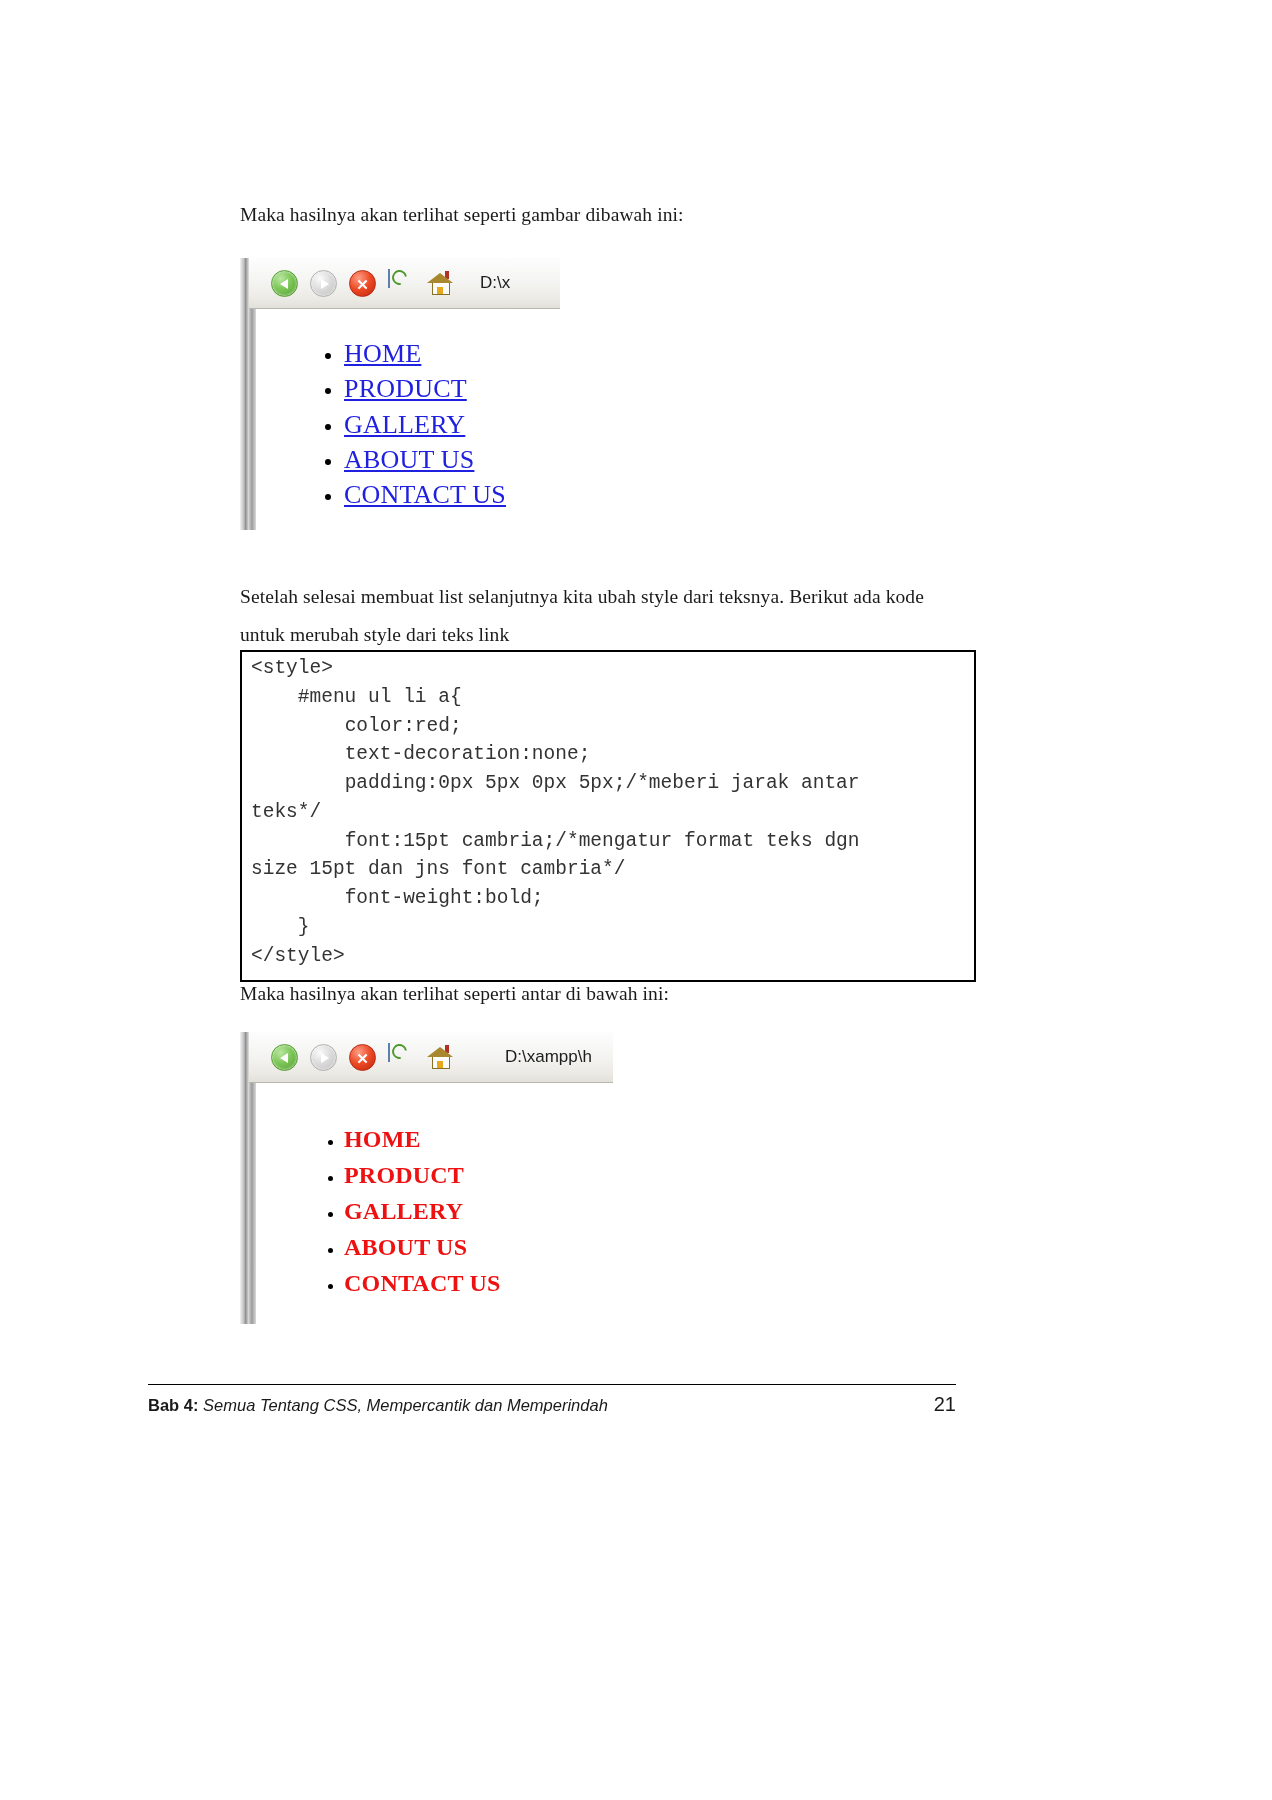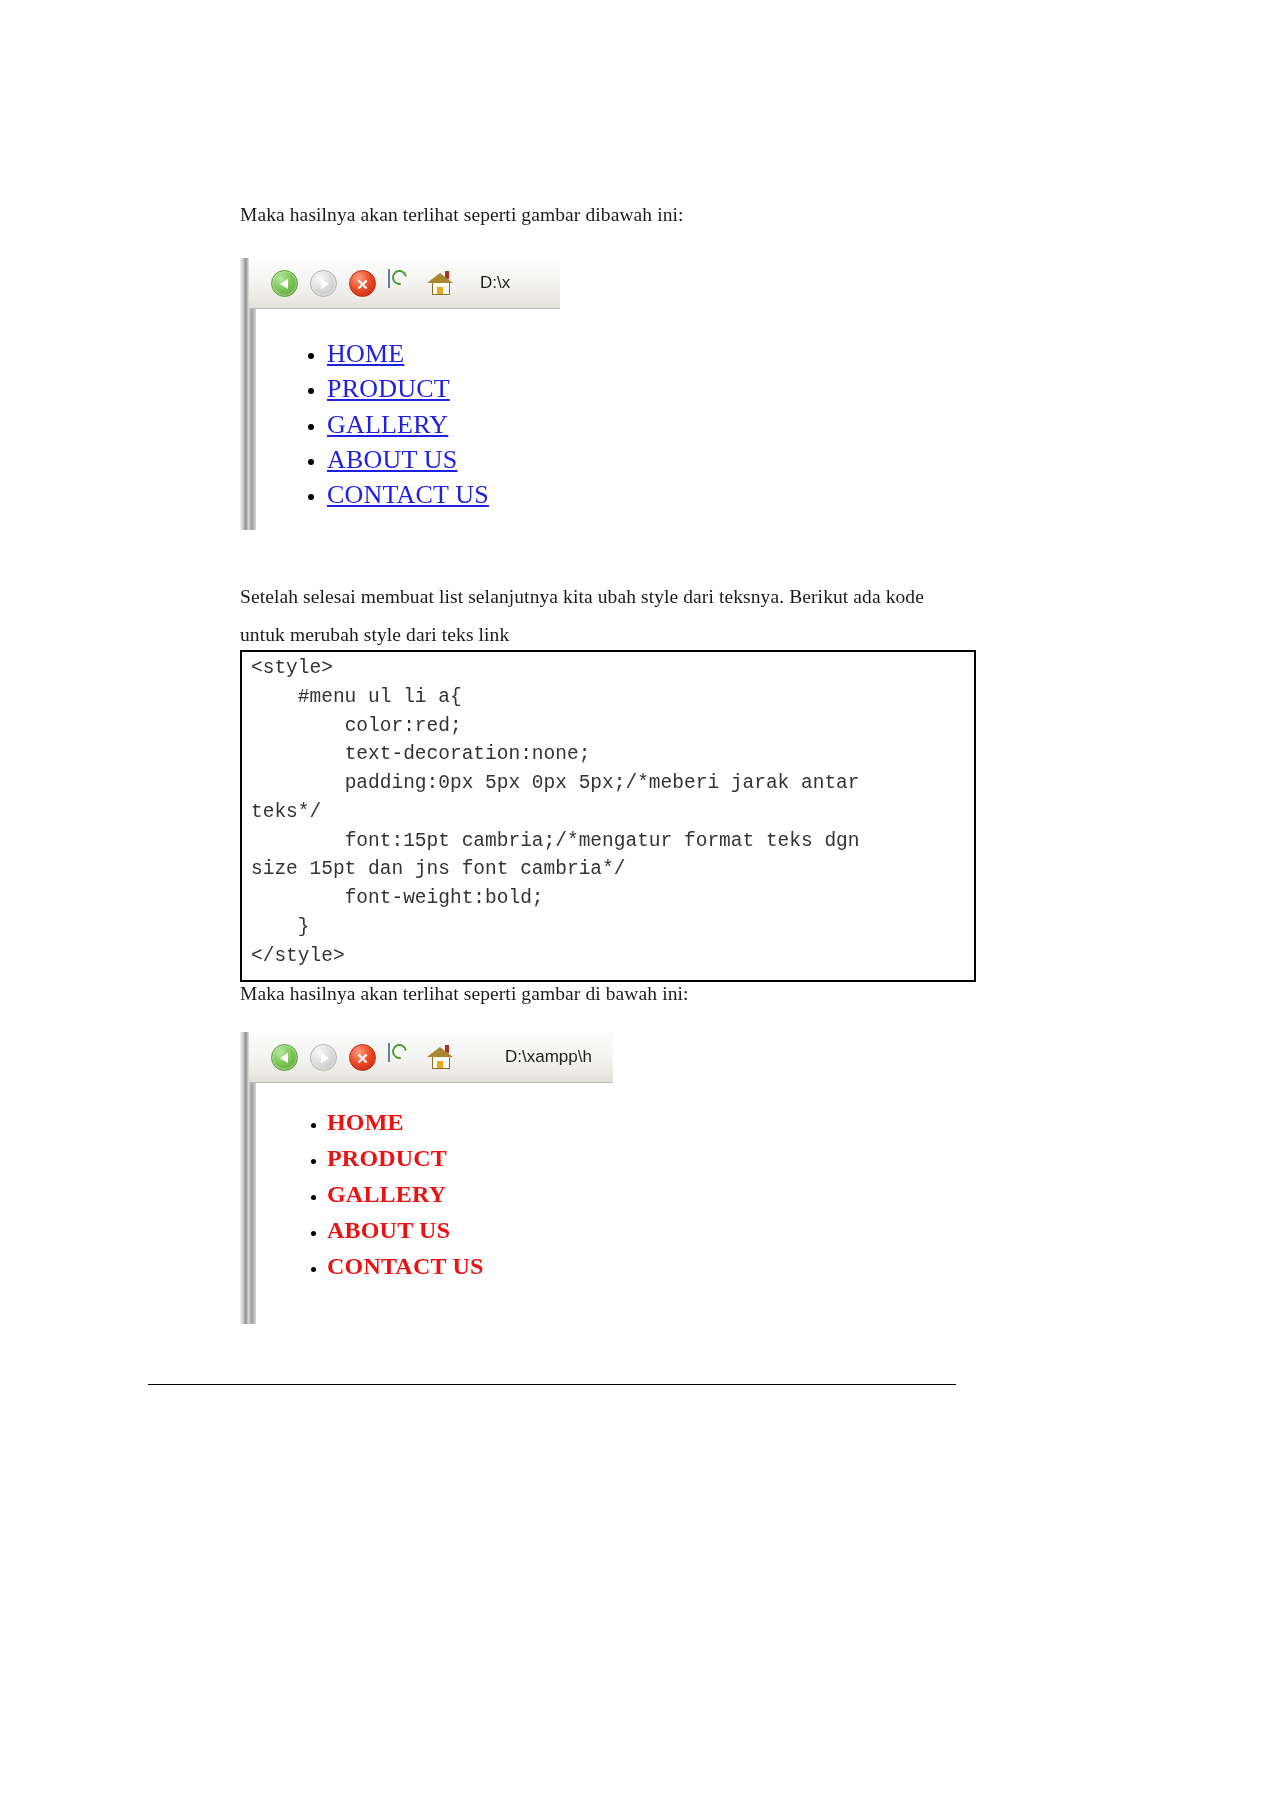--- a/index.html
+++ b/index.html
@@ -191,22 +191,22 @@
     background: #ffffff;
   }
   .vp-rail {
     position: absolute;
     left: 0; top: 0;
     width: 7px; height: 100%;
     background: linear-gradient(to right,#cfcfcf 0%, #9b9b9b 40%, #d8d8d8 100%);
   }
   ul.menu {
     list-style: disc;
-    margin: 0;
-    padding: 28px 0 0 78px;
+    margin: 17px;
+    padding: 11px 0 0 78px;
   }
   ul.menu li { margin: 0 0 2px 0; padding: 0; }
   ul.menu.blue li { line-height: 1.28; }
   ul.menu.blue a {
     font-family: "Liberation Serif", serif;
     font-size: 26px;
     color: #2020e0;
     text-decoration: underline;
     letter-spacing: 0.2px;
   }
@@ -336,21 +336,21 @@
         text-decoration:none;
         padding:0px 5px 0px 5px;/*meberi jarak antar
 teks*/
         font:15pt cambria;/*mengatur format teks dgn
 size 15pt dan jns font cambria*/
         font-weight:bold;
     }
 &lt;/style&gt;</pre>
     </div>
 
-    <div class="para p3">Maka hasilnya akan terlihat seperti gambar di bawah ini:</div>
+    <div class="para p3">Maka hasilnya akan terlihat seperti antar di bawah ini:</div>
 
     <div class="shot shot-2">
       <div class="shot-inner">
         <div class="left-rail"></div>
         <div class="toolbar">
           <div class="tb-icons">
             <span class="ico ico-back">
               <span class="ico-circle">
                   <span class="arrow"></span>
                 </span>
@@ -386,13 +386,20 @@
             <li><a href="#">ABOUT US</a></li>
             <li><a href="#">CONTACT US</a></li>
           </ul>
         </div>
       </div>
     </div>
 
   </div>
 
   <div class="footer-rule"></div>
+  <div class="footer">
+    <div class="footer-text">
+      <b>Bab 4:</b>
+      <i>Semua Tentang CSS, Mempercantik dan Memperindah</i>
+    </div>
+    <div class="footer-page">21</div>
+  </div>
 </div>
 
 </body></html>

